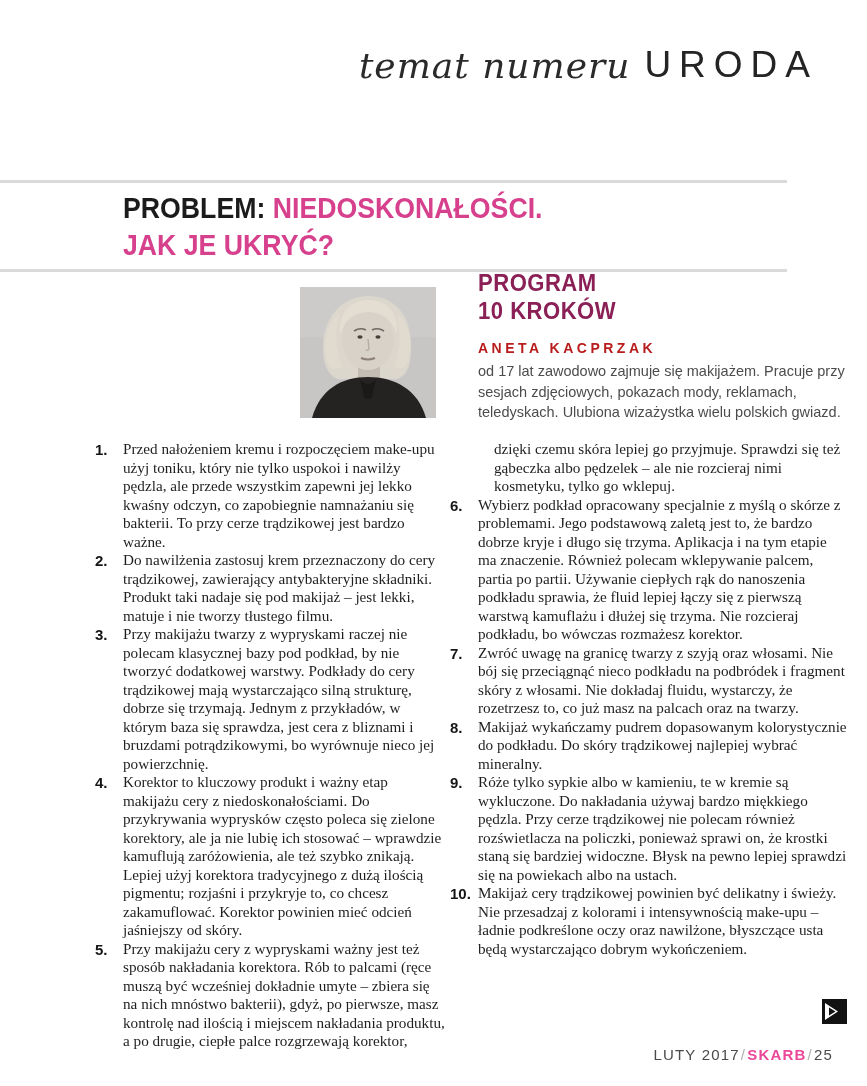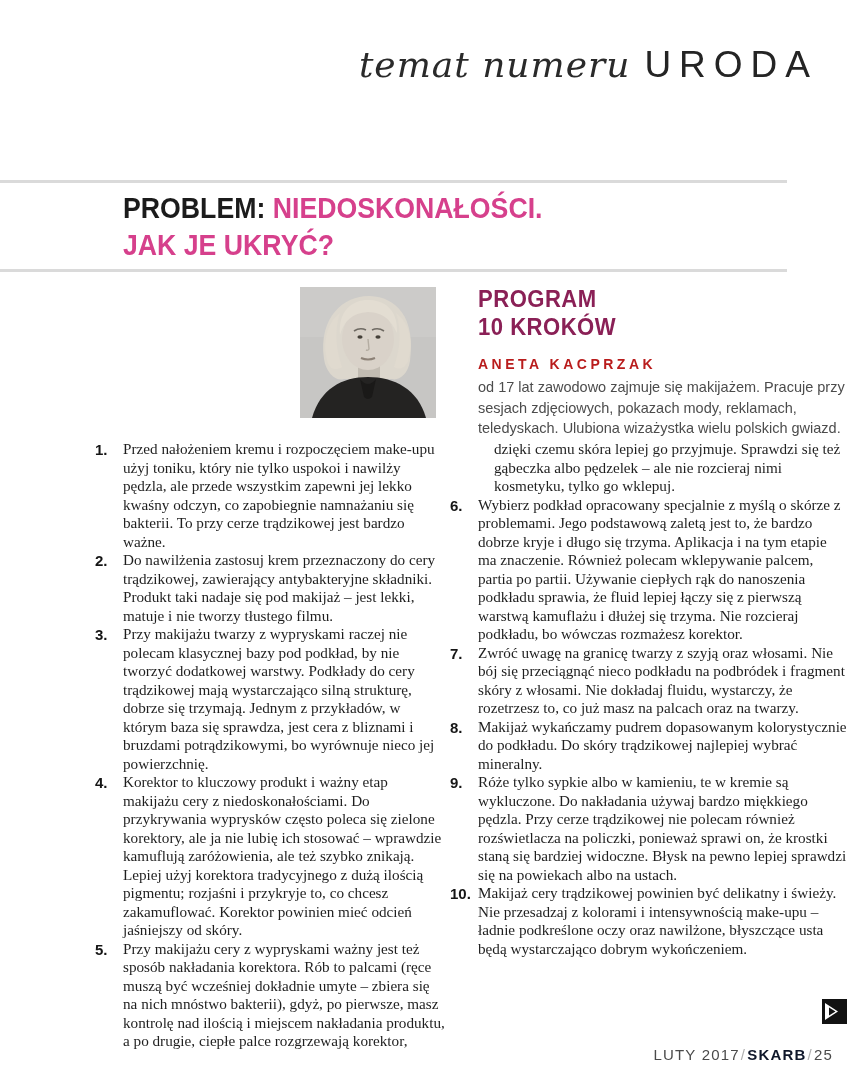--- a/index.html
+++ b/index.html
@@ -2,21 +2,21 @@
 <html lang="pl"><head>
 <meta charset="utf-8">
 <style>
   html,body{margin:0;padding:0;background:#fff;}
   .page{
     position:relative;width:867px;height:1086px;background:#ffffff;overflow:hidden;
     font-family:"Liberation Sans",sans-serif;color:#1e1e1e;
   }
   
   .kicker{
-    position:absolute;top:44px;right:57px;display:flex;align-items:flex-start;gap:14px;white-space:nowrap;
+    position:absolute;top:44px;right:57px;display:flex;align-items:center;gap:14px;white-space:nowrap;
   }
   .kicker-italic{
     font-family:"DejaVu Serif","Liberation Serif",serif;font-style:italic;font-size:36px;color:#2a2a2a;letter-spacing:1px;
   }
   .kicker-caps{
     font-family:"Liberation Sans",sans-serif;font-weight:400;font-size:37px;color:#242424;letter-spacing:8px;margin-right:-8px;
   }
   
   .rule{position:absolute;left:0;width:787px;height:3px;background:#dadada;}
   .rule-top{top:180px;}
@@ -24,21 +24,21 @@
   .headline{
     position:absolute;left:123px;top:190px;width:700px;
     font-weight:bold;font-size:29px;line-height:37px;letter-spacing:0px;
     transform:scaleX(.92);transform-origin:left top;white-space:nowrap;
   }
   .headline .black{color:#1b1b1b;}
   .headline .pink{color:#d6408c;}
   
   .portrait{position:absolute;left:300px;top:287px;width:136px;height:131px;}
   .portrait svg{display:block;}
-  .program{position:absolute;left:478px;top:285px;width:390px;}
+  .program{position:absolute;left:478px;top:269px;width:390px;}
   .program-title{
     color:#8a2056;font-weight:bold;font-size:23px;line-height:28px;letter-spacing:.5px;
     transform:scaleX(.96);transform-origin:left top;
   }
   .expert-name{
     margin-top:15px;font-weight:bold;font-size:14px;letter-spacing:3.5px;color:#b91c1c;
   }
   .expert-bio{
     margin-top:5px;font-size:14.5px;line-height:1.42;color:#4c4c4c;
   }
@@ -55,21 +55,21 @@
     margin:0;font-family:"Liberation Serif",serif;font-size:15.2px;line-height:18.5px;color:#1e1e1e;
   }
   .cont-text{margin-left:44px;}
   
   .next-arrow{position:absolute;left:822px;top:999px;width:25px;height:25px;}
   .footer{
     position:absolute;top:1046px;right:34px;font-size:15px;letter-spacing:1.2px;white-space:nowrap;
   }
   .footer .issue,.footer .pagenum{color:#4a4a4a;}
   .footer .sep{color:#b0b0b0;padding:0 1px;}
-  .footer .brand{color:#0f172a;font-weight:bold;}
+  .footer .brand{color:#ec4899;font-weight:bold;}
 </style>
 </head>
 <body>
 
 <div class="page">
 
   <div class="kicker">
     <span class="kicker-italic">temat numeru</span>
     <span class="kicker-caps">URODA</span>
   </div>

